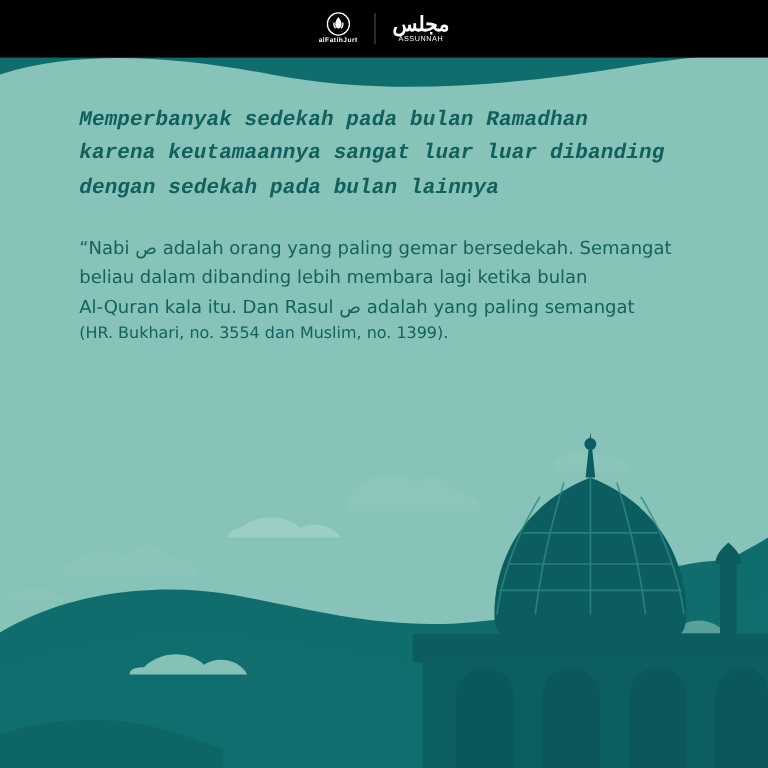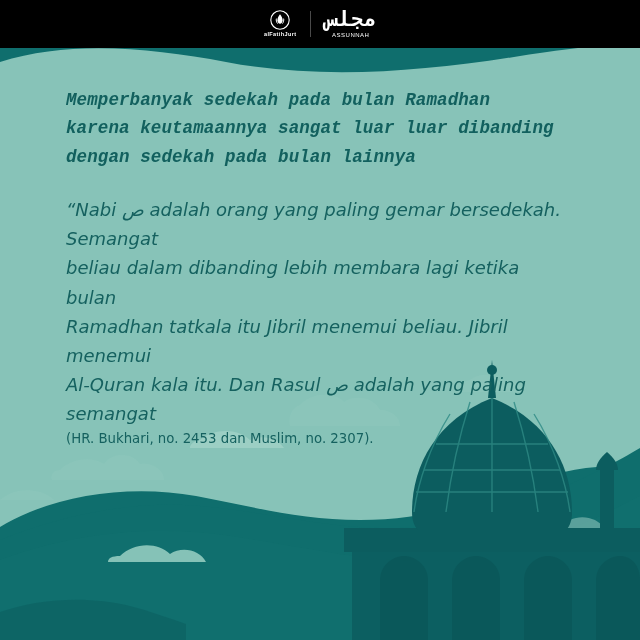--- a/index.html
+++ b/index.html
@@ -63,25 +63,25 @@
     height: 26px;
     background: #4a4a4a;
   }
   .brand-right {
     display: flex;
     align-items: center;
     justify-content: center;
   }
   .brand-right .arabic-logo {
     color: #ffffff;
-    font-size: 21px;
+    font-size: 17px;
     font-weight: bold;
     line-height: 1;
     letter-spacing: 0.5px;
-    font-family: Liberation Mono, monospace;
+    font-family: Liberation Sans, sans-serif;
     background: transparent;
   }
   .brand-right .logobox {
     display: flex;
     flex-direction: column;
     align-items: center;
     line-height: 1;
   }
   .brand-right .sub {
     color: #ffffff;
@@ -126,23 +126,22 @@
     font-family: "DejaVu Sans", sans-serif;
   }
   .attrib .saw {
     display: inline-block;
     font-size: 11px;
     opacity: 0.85;
     transform: translateY(-1px);
   }
   .quote {
     color: #15615f;
-    font-size: 18px;
+    font-size: 15px;
     line-height: 1.62;
-    font-style: italic;
     margin: 0;
     font-family: "DejaVu Sans", sans-serif;
   }
   .quote .ln { display: block; }
   .source {
     color: #15615f;
     font-size: 13.3px;
     line-height: 1.62;
     font-style: normal;
     margin: 0;
@@ -257,20 +256,19 @@
     <div class="headline">
       <span class="ln">Memperbanyak sedekah pada bulan Ramadhan</span>
       <span class="ln">karena keutamaannya sangat luar luar dibanding</span>
       <span class="ln">dengan sedekah pada bulan lainnya</span>
     </div>
 
 
     <p class="quote">
       <span class="ln">“Nabi ص adalah orang yang paling gemar bersedekah. Semangat</span>
       <span class="ln">beliau dalam dibanding lebih membara lagi ketika bulan</span>
-      <span class="ln">Ramadhan tatkala itu Jibril menemui beliau. Jibril menemui</span>
       <span class="ln">Al-Quran kala itu. Dan Rasul ص adalah yang paling semangat</span>
     </p>
 
-    <p class="source">(HR. Bukhari, no. 2453 dan Muslim, no. 2307).</p>
+    <p class="source">(HR. Bukhari, no. 3554 dan Muslim, no. 1399).</p>
   </div>
 
 </div>
 
 </body></html>

